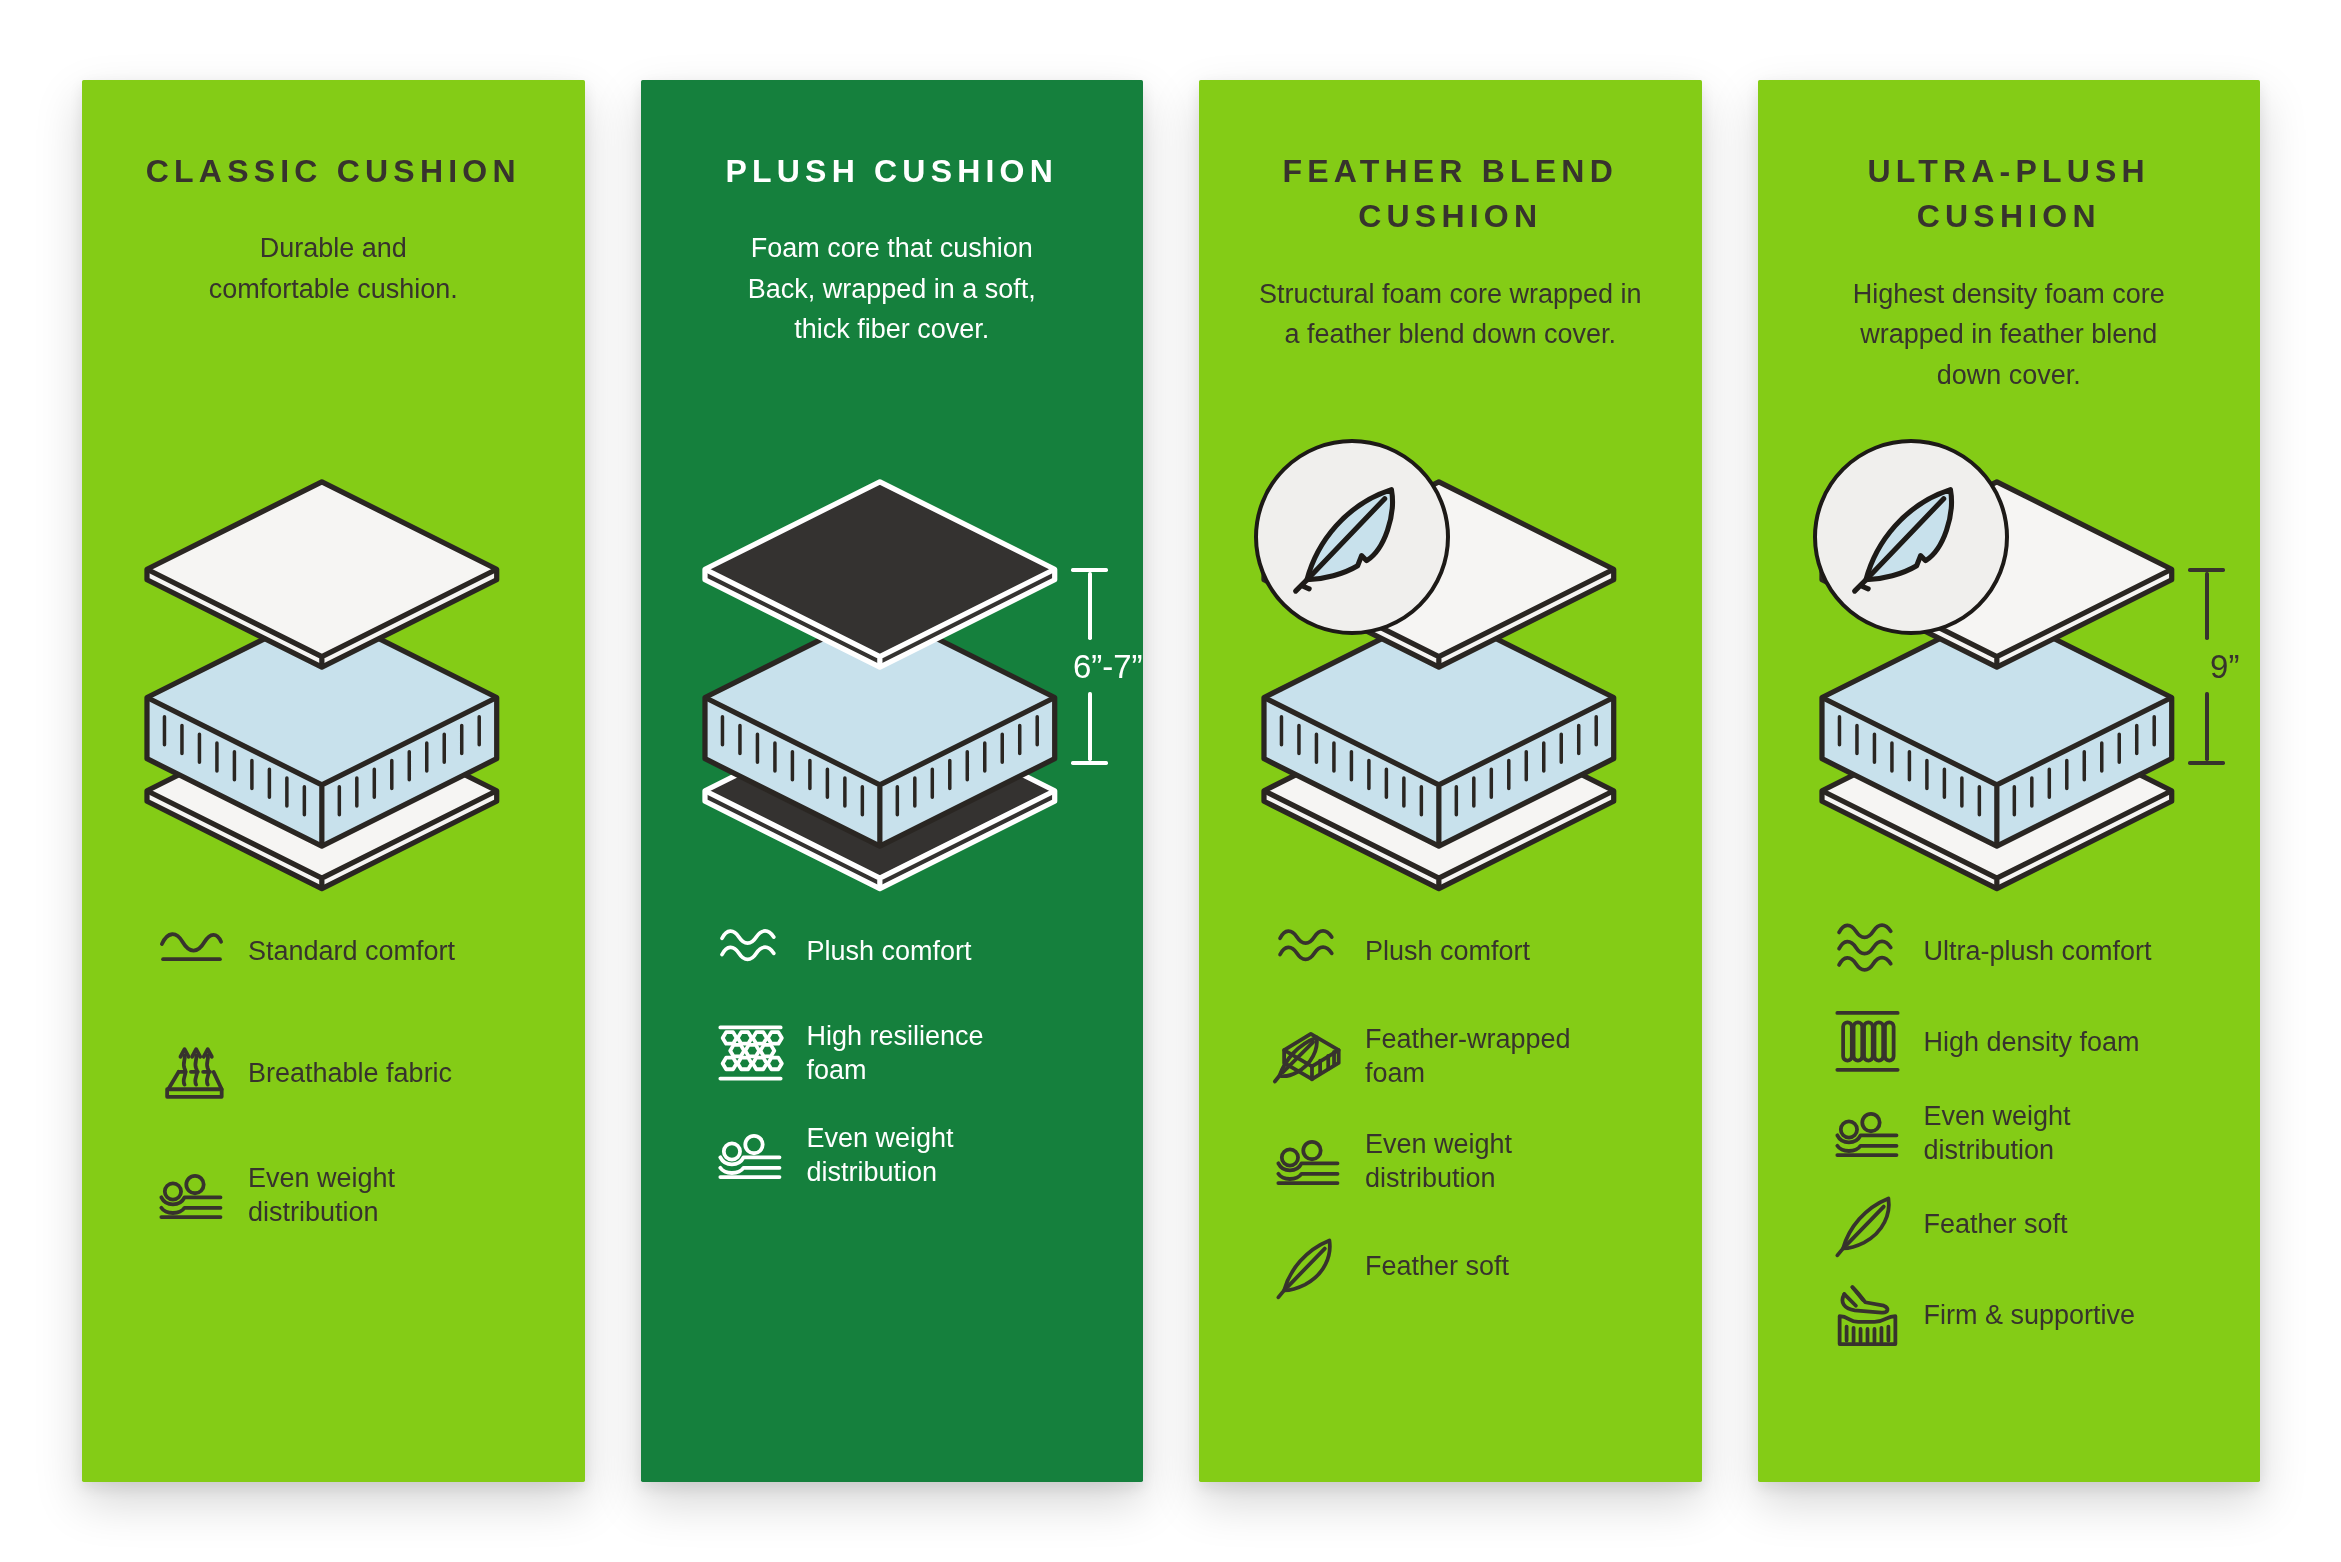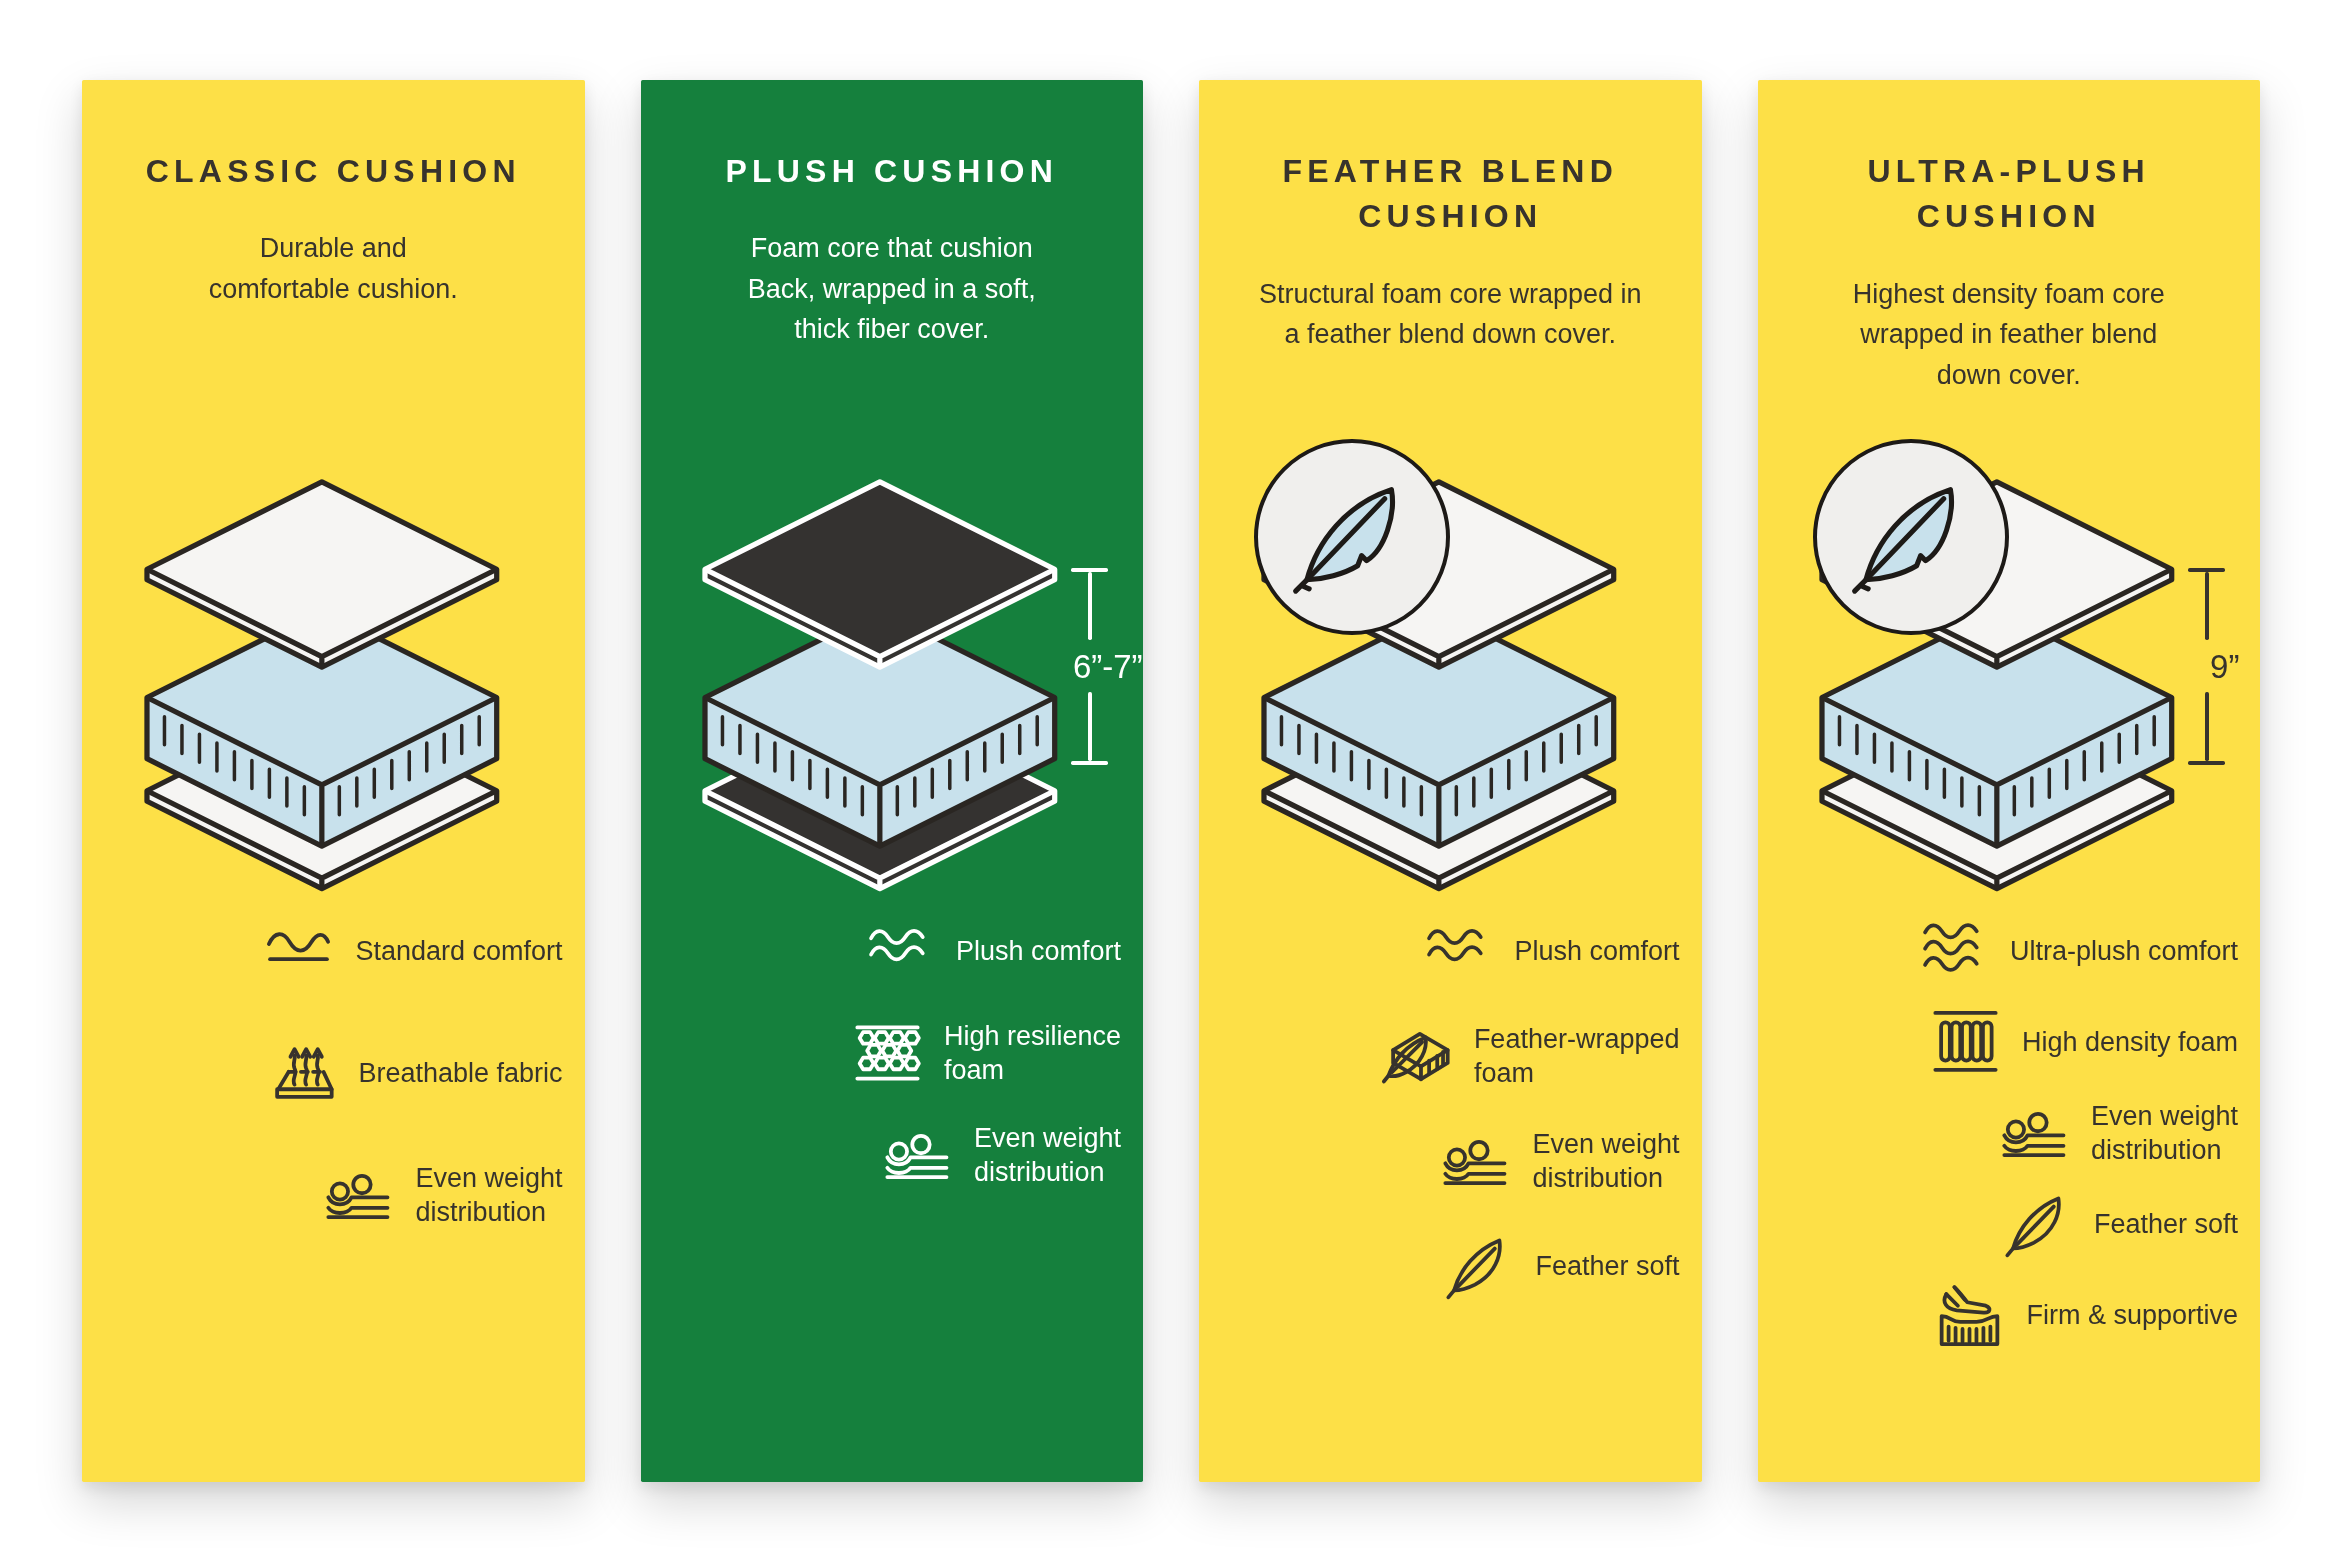--- a/index.html
+++ b/index.html
@@ -1,41 +1,41 @@
 <!DOCTYPE html>
 <html style="font-size:9.3px"><head>
 <meta charset="utf-8">
 <style>
   html,body{margin:0;padding:0;background:#ffffff;font-family:"Liberation Sans",sans-serif;}
   .stage{position:relative;width:2342px;height:1562px;background:#ffffff;display:flex;gap:56px;
          padding:80px 82px;box-sizing:border-box;}
   .card{flex:1 1 0;box-sizing:border-box;display:flex;flex-direction:column;align-items:center;
         padding:69px 22px 47px;border-radius:1.7px;
         box-shadow:0 20px 47px rgba(0,0,0,.17),0 5.8px 14px rgba(0,0,0,.08);
-        --slab-fill:#f6f5f3;--slab-stroke:#2a2622;background:#fde047;color:#37332d;}
+        --slab-fill:#f6f5f3;--slab-stroke:#2a2622;background:#84cc16;color:#37332d;}
   .card.dark{--slab-fill:#343230;--slab-stroke:#ffffff;background:#15803d;color:#ffffff;}
   .card-header{height:315px;display:flex;flex-direction:column;align-items:center;flex:none;align-self:stretch;}
   .card-title{margin:0;font-size:32px;font-weight:700;letter-spacing:5.2px;line-height:1.42;
               text-align:center;white-space:pre-line;}
   .card-desc{margin:34px 0 0;font-size:27px;font-weight:400;line-height:1.5;text-align:center;white-space:pre-line;}
   .illus{position:relative;width:385px;height:415px;margin-top:11.7px;flex:none;}
   .stack{display:block;width:385px;height:415px;overflow:visible;}
   .badge{position:absolute;left:-3.5px;top:-37px;width:196px;height:196px;border-radius:50%;
          background:#f0efed;border:4.7px solid #1d1a17;box-sizing:border-box;
          display:flex;align-items:center;justify-content:center;}
   .badge svg{width:124px;height:124px;overflow:visible;}
   .feather-body{fill:#c8e1ec;stroke:#1d1a17;stroke-width:9;stroke-linejoin:round;}
   .feather-line{fill:none;stroke:#1d1a17;stroke-width:9;stroke-linecap:round;}
   .dim{position:absolute;top:92px;left:calc(100% - 38px);width:87px;height:197px;
        display:flex;flex-direction:column;align-items:center;color:inherit;}
   .dim .cap{width:37px;height:4.1px;background:currentColor;flex:none;border-radius:1.7px;}
   .dim .bar{width:4.1px;flex:1 1 0;background:currentColor;border-radius:1.7px;}
   .dim .lbl{flex:none;font-size:33px;line-height:1;padding:9.3px 0;white-space:nowrap;margin-left:36px;}
   .features{list-style:none;margin:26px 0 0;padding:0 0 0 55px;align-self:stretch;
-            display:flex;flex-direction:column;align-items:flex-end;}
+            display:flex;flex-direction:column;}
   .g1 .features{gap:54px}.g2 .features{gap:34px}.g3 .features{gap:37px}.g4 .features{gap:23px}
   .feature{display:flex;align-items:center;}
   .f-icon-box{width:89px;flex:none;display:flex;justify-content:flex-start;align-items:center;}
   .f-icon{width:65px;height:68px;overflow:visible;fill:none;stroke:currentColor;stroke-width:6.5;
           stroke-linecap:round;stroke-linejoin:round;}
   .f-label{font-size:27px;line-height:1.26;white-space:pre-line;}
   .defs{position:absolute;width:0;height:0;overflow:hidden;}
 </style>
 </head>
 <body>

